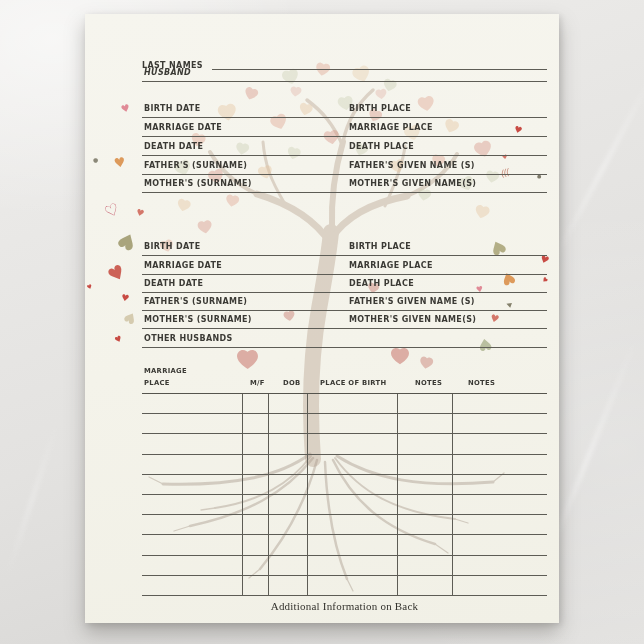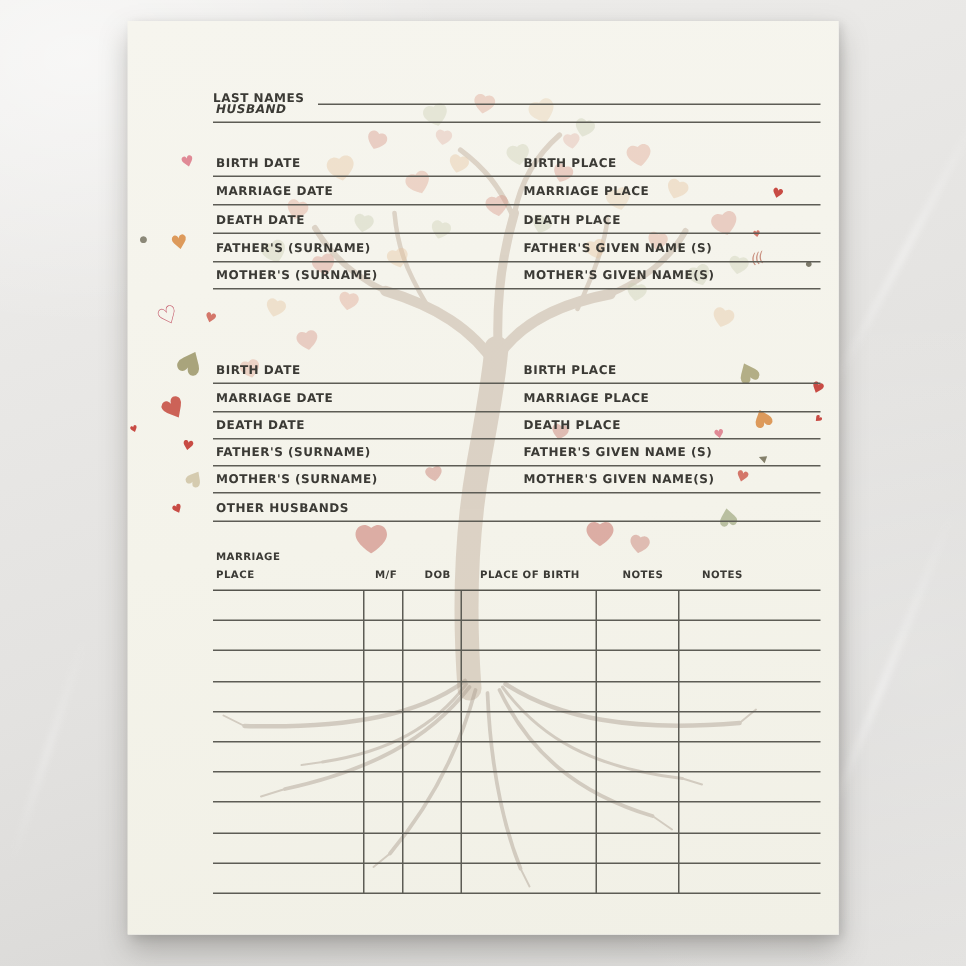--- a/index.html
+++ b/index.html
@@ -248,14 +248,15 @@
           <div class="trow"></div>
           <div class="trow"></div>
         </div>
       <div class="vline" style="left:100px;"></div>
       <div class="vline" style="left:126px;"></div>
       <div class="vline" style="left:165px;"></div>
       <div class="vline" style="left:255px;"></div>
       <div class="vline" style="left:310px;"></div>
     </div>
 
+    <div class="footer">Additional Information on Back</div>
   </div>
 </div>
 
 </body></html>

